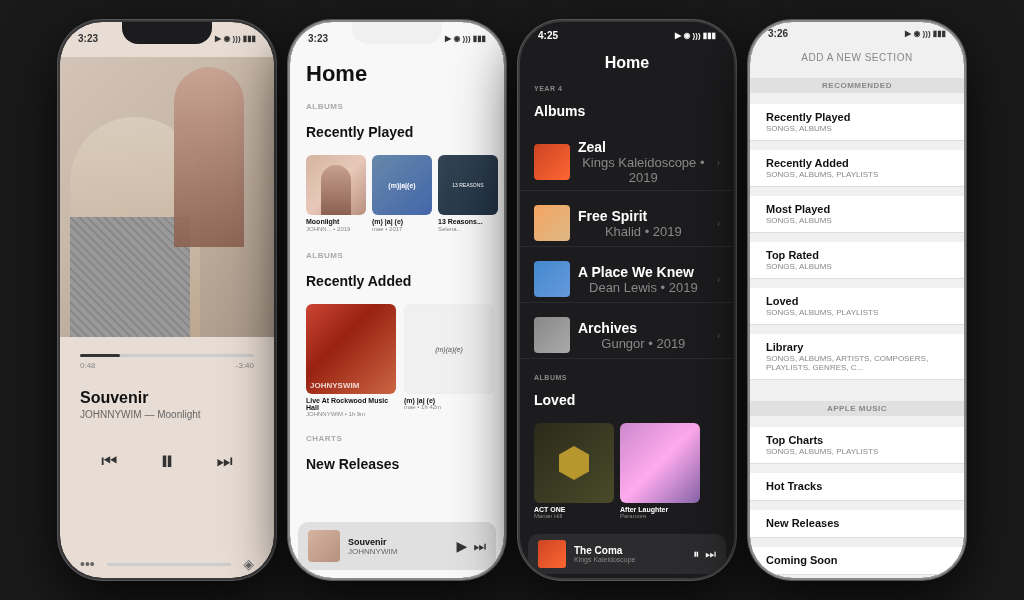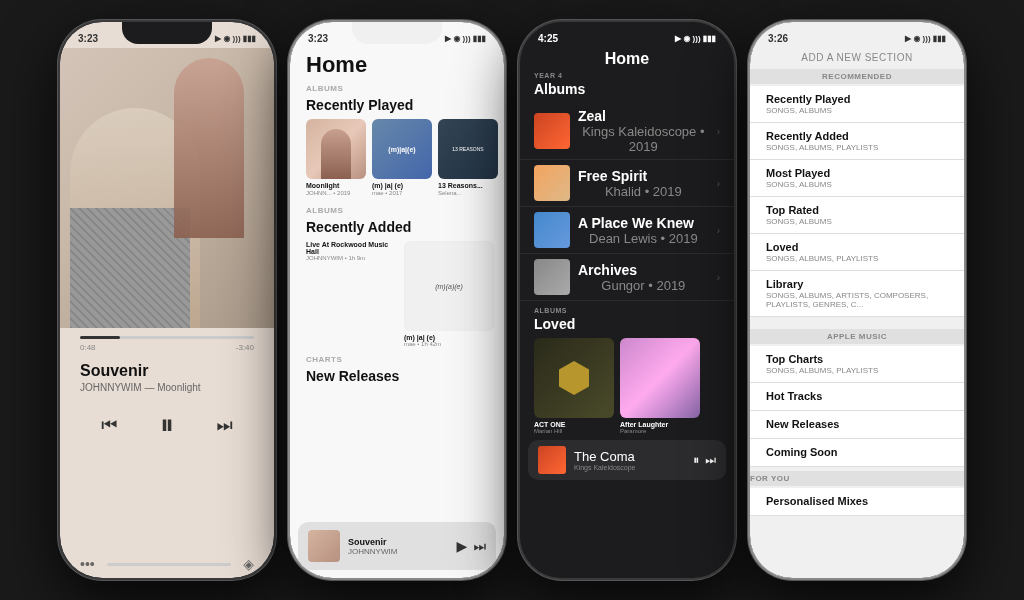--- a/index.html
+++ b/index.html
@@ -45,20 +45,21 @@
       background: #f0f0f0;
     }
     .screen {
       position: absolute;
       top: 0;
       left: 0;
       right: 0;
       bottom: 0;
       border-radius: 42px;
       overflow: hidden;
+      gap: 9px;
     }
 
     
     .status-bar {
       display: flex;
       justify-content: space-between;
       align-items: center;
       padding: 6px 18px 0;
       height: 26px;
       font-size: 9px;
@@ -391,21 +392,21 @@
       gap: 8px;
     }
     .dark-mini-thumb {
       width: 28px;
       height: 28px;
       border-radius: 3px;
       background: linear-gradient(135deg, #cc4422, #ff6633);
       flex-shrink: 0;
     }
     .dark-mini-info { flex: 1; }
-    .dark-mini-title { font-size: 13px; font-weight: 400; color: #fff; }
+    .dark-mini-title { font-size: 10px; font-weight: 700; color: #fff; }
     .dark-mini-sub { font-size: 7px; color: #888; }
     .dark-mini-controls { display: flex; gap: 6px; font-size: 12px; color: #fff; }
 
     
     .phone4-screen {
       background: #f0f0f0;
       display: flex;
       flex-direction: column;
       height: 100%;
     }
@@ -552,20 +553,23 @@
         </div>
         <div class="album-name">13 Reasons...</div>
         <div class="album-artist">Selena...</div>
       </div>
 
     </div>
     <div class="section-label">ALBUMS</div>
     <div class="section-title">Recently Added</div>
     <div class="recently-added-row">
       <div class="big-album">
+        <div class="big-thumb big-thumb-js">
+          <span class="js-text">JOHNYSWIM</span>
+        </div>
         <div class="big-album-name">Live At Rockwood Music Hall</div>
         <div class="big-album-sub">JOHNNYWIM • 1h 9m</div>
       </div>
       <div class="big-album">
         <div class="big-thumb big-thumb-mae">
           <span class="mae-text">(m)(a)(e)</span>
         </div>
         <div class="big-album-name">(m) |a| (e)</div>
         <div class="big-album-sub">mae • 1h 42m</div>
       </div>

